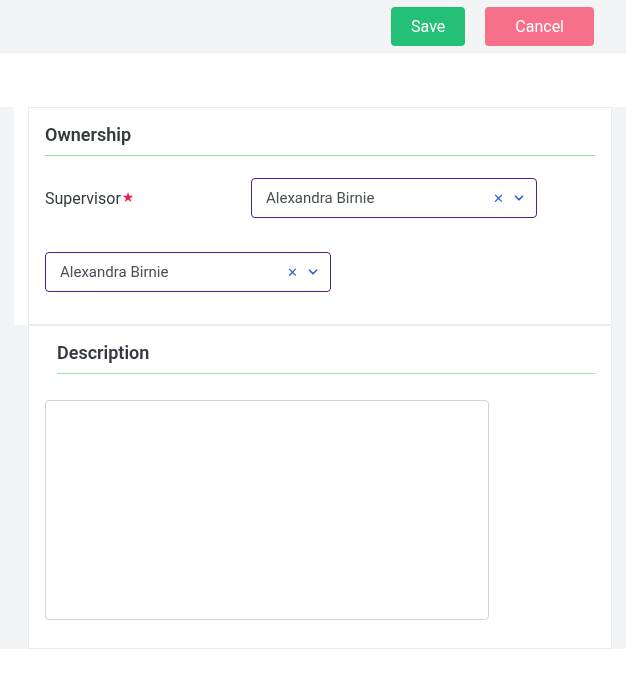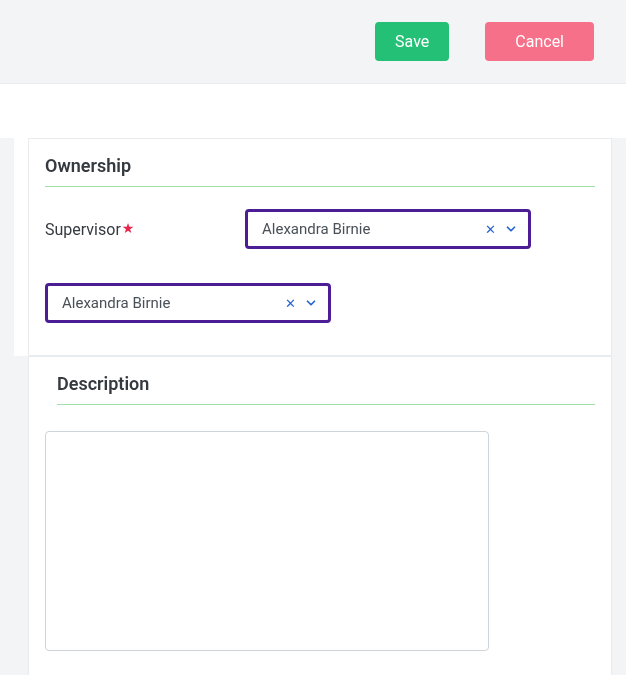--- a/index.html
+++ b/index.html
@@ -6,26 +6,26 @@
     body {
       font-family: "Segoe UI", -apple-system, BlinkMacSystemFont, Roboto, Arial, sans-serif;
       background: #fff;
       color: #343a40;
       width: 626px;
       height: 675px;
       overflow: hidden;
     }
     .header-bar {
       background: #f3f4f5;
-      height: 84px;
+      height: 53px;
       display: flex;
       justify-content: flex-end;
       align-items: center;
       padding-right: 32px;
-      gap: 36px;
+      gap: 20px;
       border-bottom: 1px solid #e9ecef;
     }
     .btn {
       border: none;
       border-radius: 4px;
       font-size: 16px;
       padding: 10px 20px;
       cursor: pointer;
       color: #fff;
       font-family: inherit;
@@ -62,35 +62,36 @@
       color: #343a40;
       padding-bottom: 10px;
       border-bottom: 1px solid #9fe0a8;
       margin-bottom: 22px;
     }
     .field-row {
       display: grid;
       grid-template-columns: 200px 1fr;
       align-items: center;
       margin-bottom: 34px;
+      gap: 6px;
     }
     .field-row:last-child { margin-bottom: 8px; }
     .field-label {
       font-size: 16px;
       color: #343a40;
       white-space: nowrap;
     }
     .required-star {
       color: #e8254d;
       font-size: 14px;
       vertical-align: top;
       margin-left: 1px;
     }
     .select-box {
-      border: 3px solid #4c1d95;
+      border: 1px solid #4c1d95;
       border-radius: 4px;
       background: #fff;
       height: 40px;
       display: flex;
       align-items: center;
       padding: 0 10px 0 14px;
       width: 286px;
       cursor: pointer;
     }
     .select-value {

